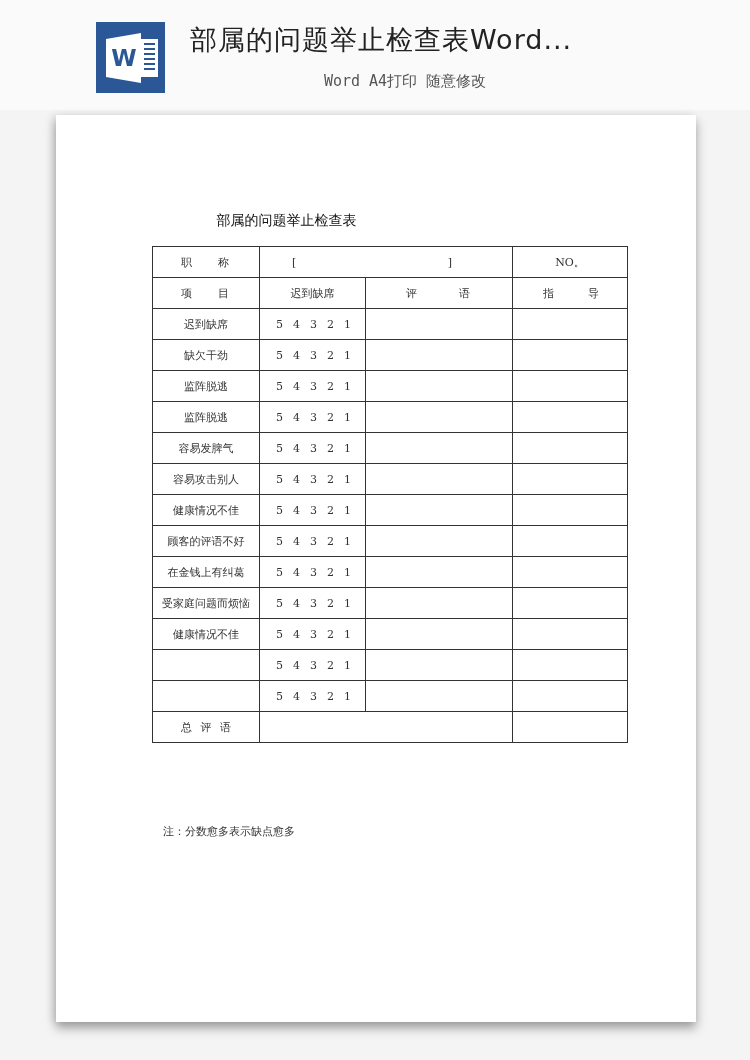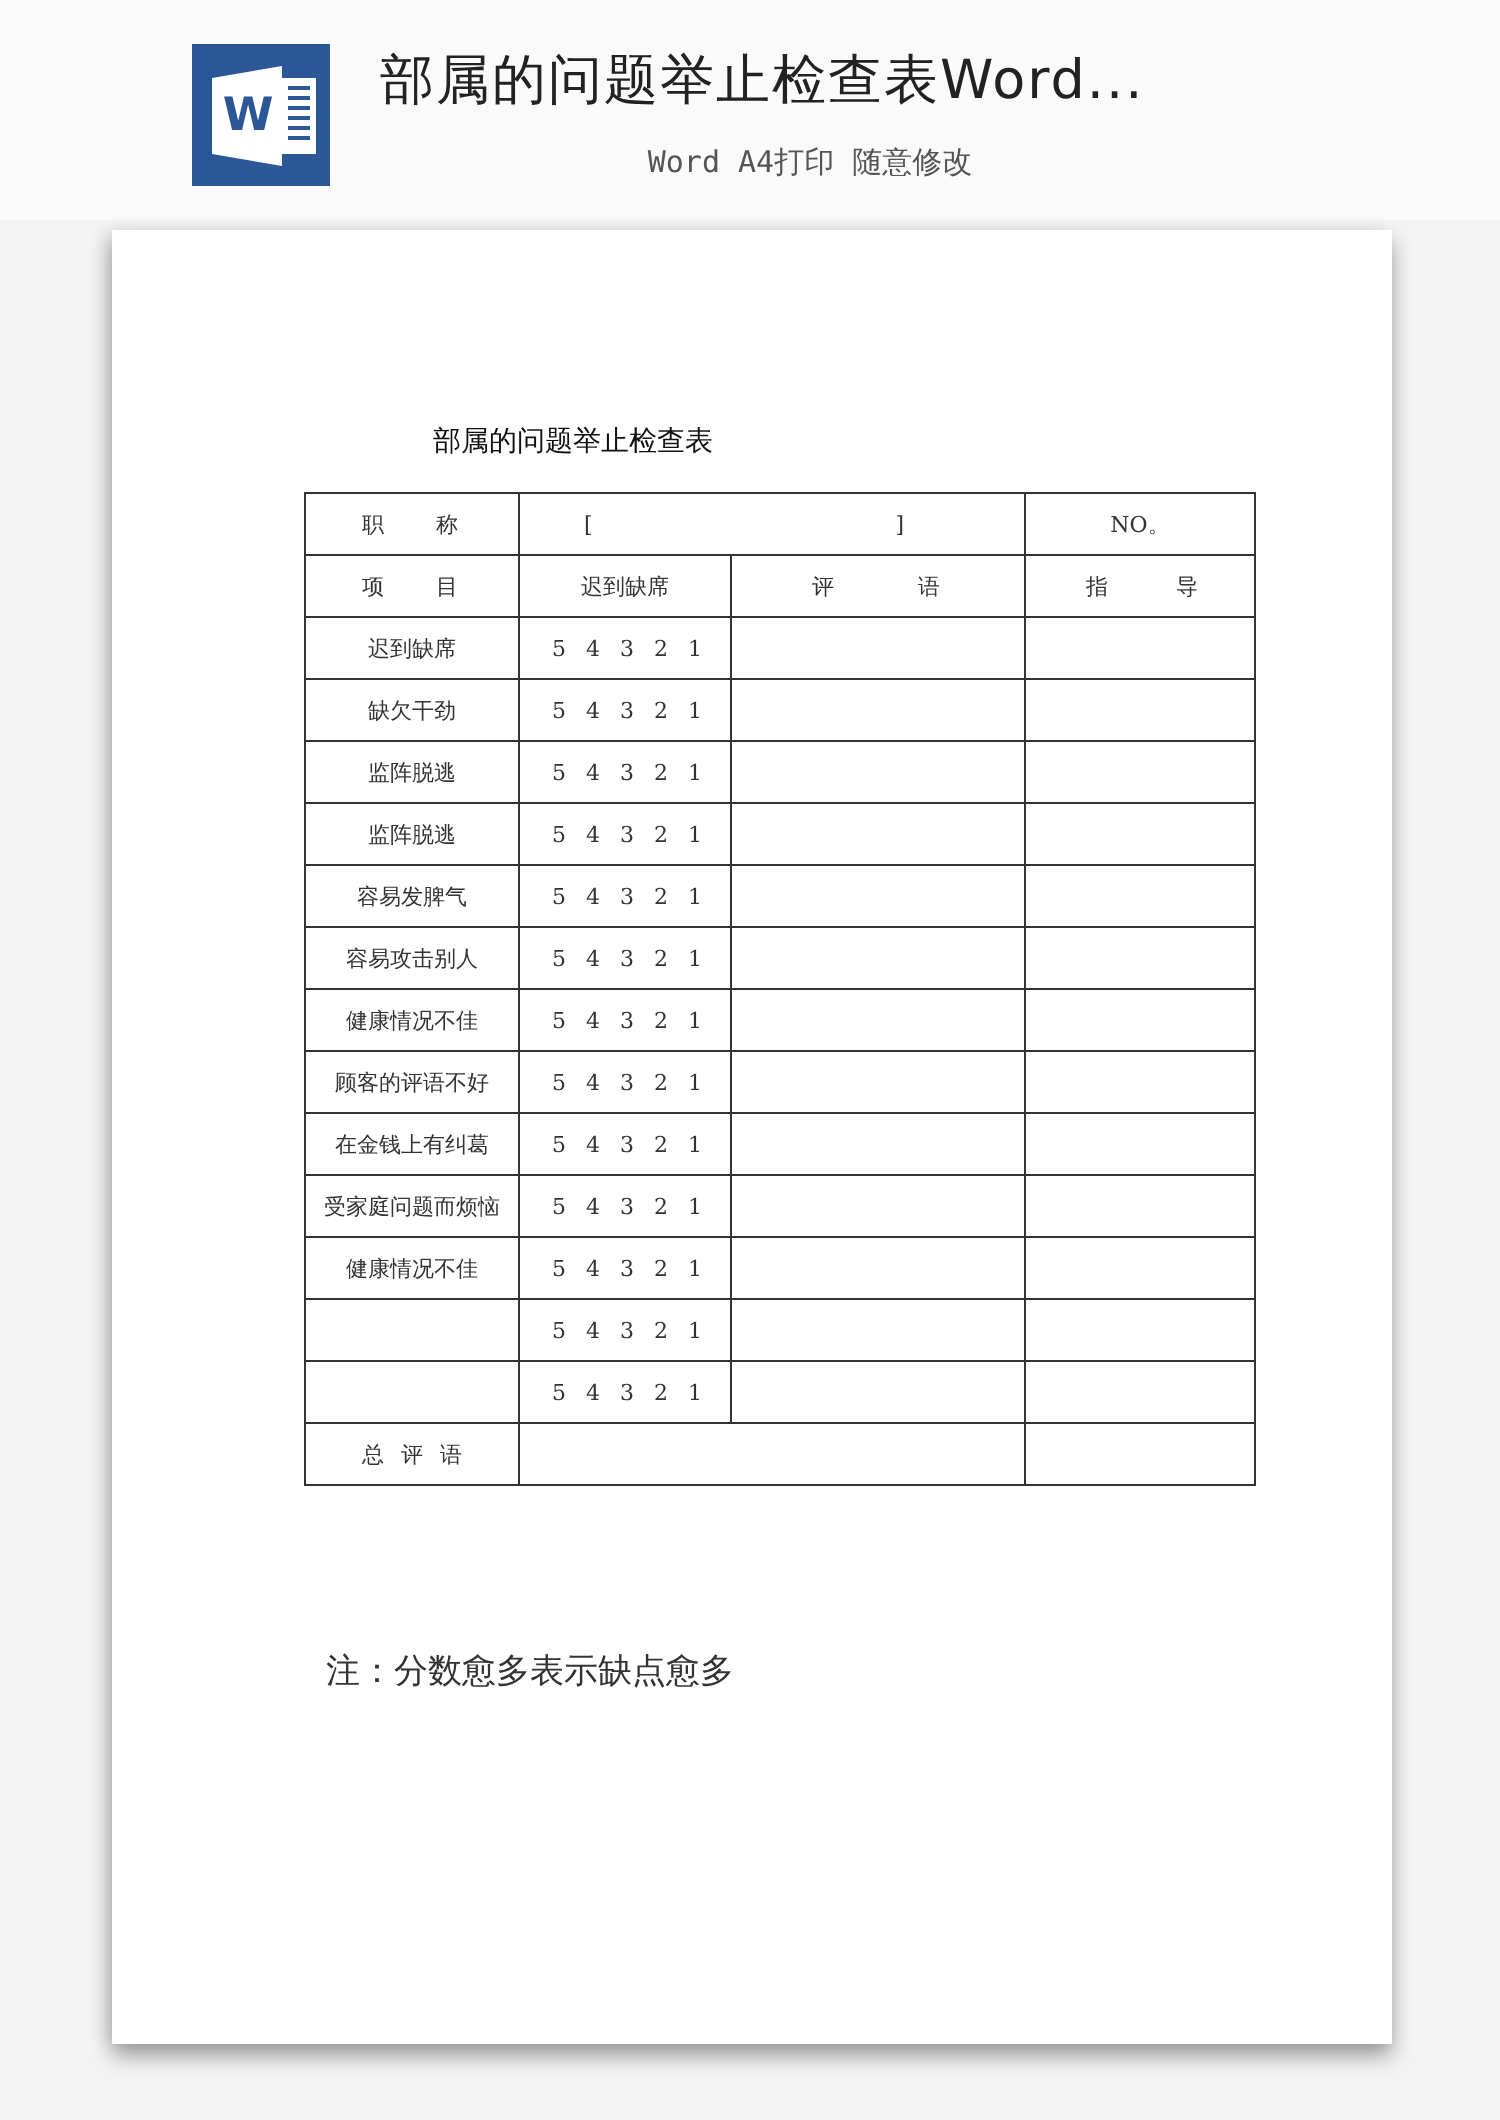--- a/index.html
+++ b/index.html
@@ -63,21 +63,21 @@
   }
   .spread { display:flex; justify-content:space-between; }
   .c1 .spread { padding:0 30px 0 28px; }
   .c4 .spread { padding:0 28px 0 30px; }
   .c3 .spread { padding:0 42px 0 40px; }
   .bracket { display:flex; justify-content:space-between; padding:0 60px 0 32px; }
   .ratings { display:flex; justify-content:flex-start; padding-left:16px; gap:10px; font-size:11px; }
   .ratings span { width:7px; text-align:center; }
   .summary .spread { padding:0 28px 0 28px; }
   .note {
-    position:absolute; left:163px; top:824px; font-size:17px; color:#333;
+    position:absolute; left:163px; top:824px; font-size:11px; color:#333;
   }
 </style>
 </head>
 <body>
 
 <div class="header">
   <div class="word-icon">
     <div class="doc"></div>
     <div class="w">W</div>
     <div class="lines">

